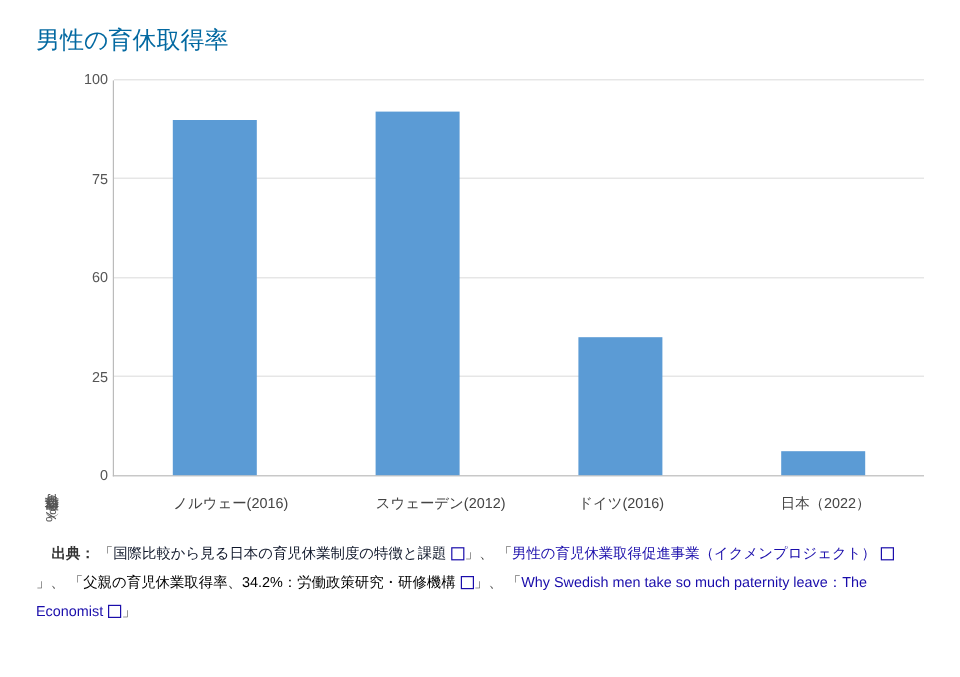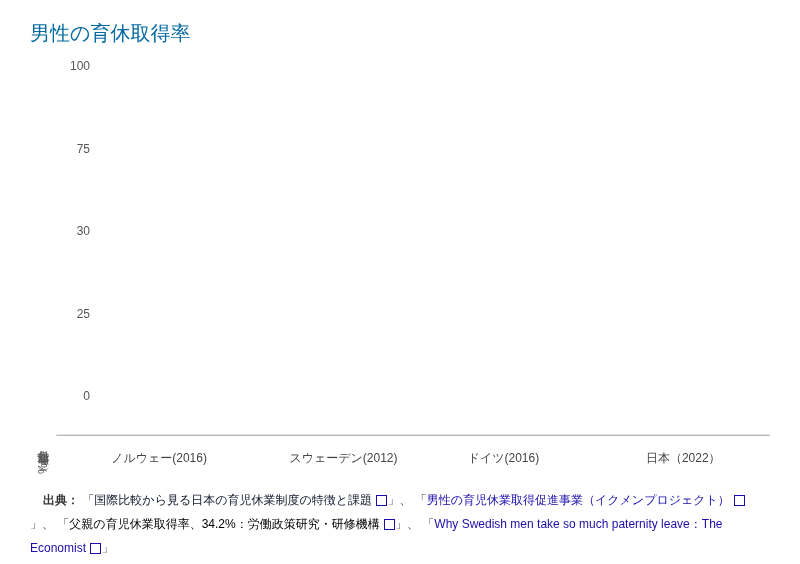--- a/index.html
+++ b/index.html
@@ -23,27 +23,27 @@
 <body>
 
 <h1>男性の育休取得率</h1>
 
 <div style="display:flex; flex-direction:row; margin-left:5px;">
 
   <div style="writing-mode:vertical-rl; transform:rotate(180deg); font-size:12px; color:#555; display:flex; align-items:center; margin-right:4px; padding-bottom:10px;">
     <span>育休取得率（%）</span>
   </div>
 
-  <div style="display:flex; flex-direction:column; flex:1;">
+  <div style="display:flex; flex-direction:row; flex:1;">
 
     <div style="width:38px; position:relative; height:330px; margin-bottom:38px;">
 
       <span style="position:absolute; right:4px; font-size:12px; color:#555; bottom:calc(100% * 100/100 - 6px);">100</span>
       <span style="position:absolute; right:4px; font-size:12px; color:#555; bottom:calc(100% * 75/100 - 6px);">75</span>
-      <span style="position:absolute; right:4px; font-size:12px; color:#555; bottom:calc(100% * 50/100 - 6px);">30</span>
+      <span style="position:absolute; right:4px; font-size:12px; color:#555; bottom:calc(100% * 50/100 - 6px);">60</span>
       <span style="position:absolute; right:4px; font-size:12px; color:#555; bottom:calc(100% * 25/100 - 6px);">25</span>
       <span style="position:absolute; right:4px; font-size:12px; color:#555; bottom:calc(100% * 0/100 - 6px);">0</span>
     </div>
 
     <div style="flex:1; position:relative; height:330px; border-left:1px solid #bbb; border-bottom:1px solid #bbb; margin-bottom:38px;">
 
       <div style="position:absolute; left:0; right:0; bottom:100%; border-top:1px solid #e0e0e0;"></div>
       <div style="position:absolute; left:0; right:0; bottom:75%; border-top:1px solid #e0e0e0;"></div>
       <div style="position:absolute; left:0; right:0; bottom:50%; border-top:1px solid #e0e0e0;"></div>
       <div style="position:absolute; left:0; right:0; bottom:25%; border-top:1px solid #e0e0e0;"></div>

